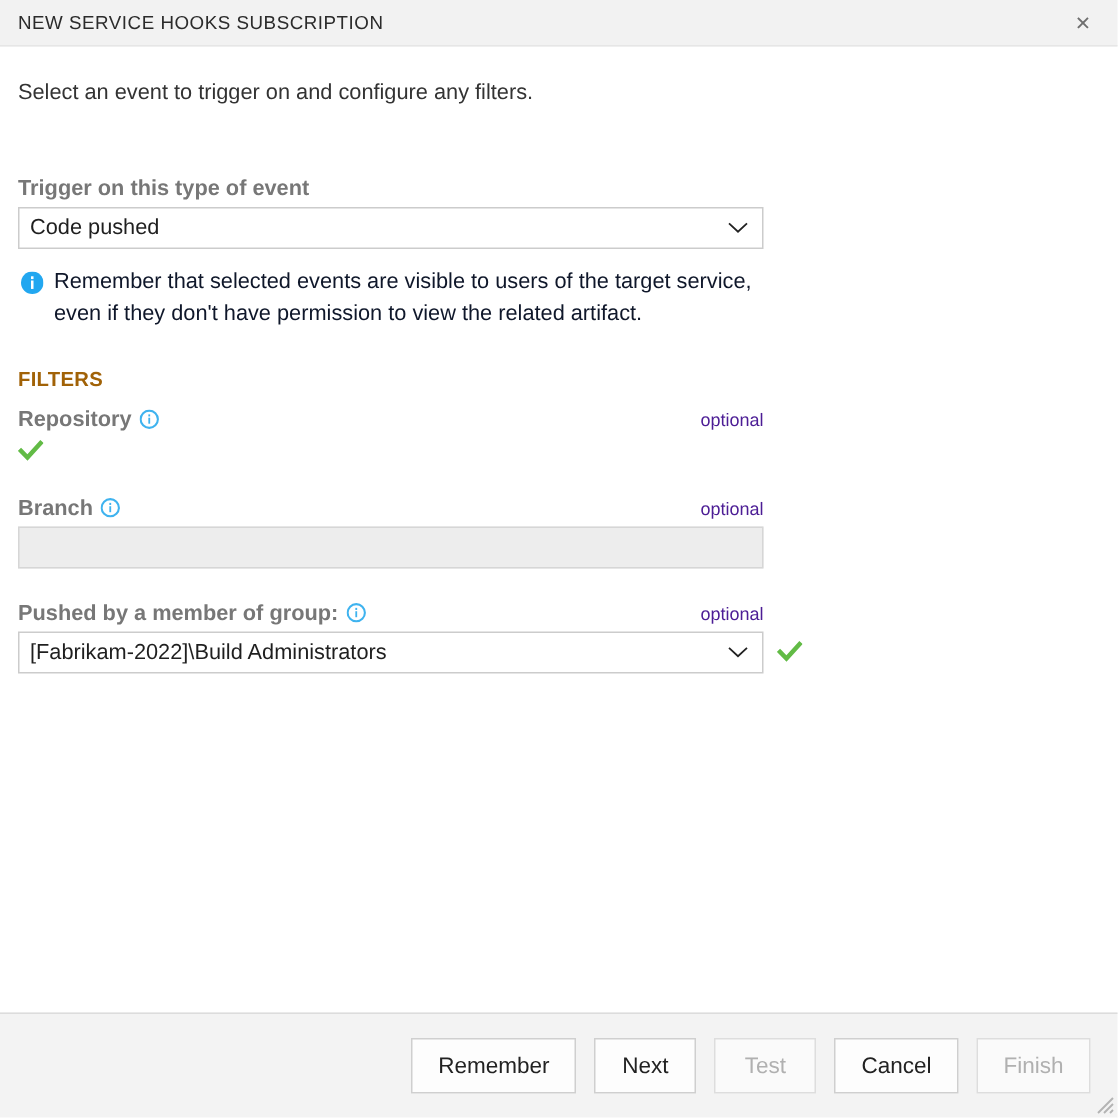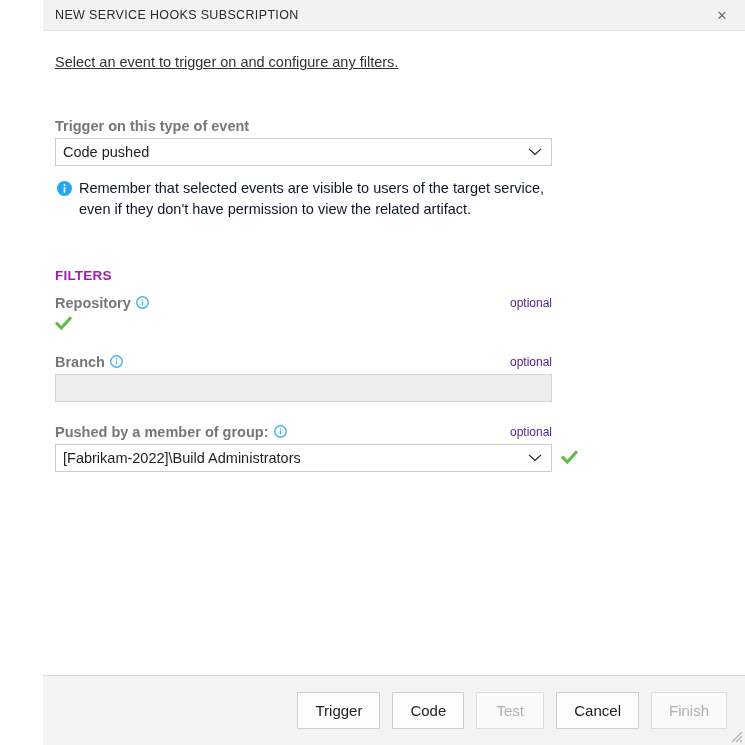--- a/index.html
+++ b/index.html
@@ -15,21 +15,20 @@
     overflow: hidden;
   }
   .dialog {
     position: relative;
     width: 745px;
     height: 745px;
     background: #ffffff;
     display: flex;
     flex-direction: column;
     box-sizing: border-box;
-    padding-left: 43px;
   }
 
   
   .titlebar {
     height: 31px;
     min-height: 31px;
     background: #f2f2f2;
     border-bottom: 1px solid #e6e6e6;
     display: flex;
     align-items: center;
@@ -71,21 +70,20 @@
     color: #1076b8;
     line-height: 1.05;
     margin: 0 0 8px 0;
     letter-spacing: -0.2px;
   }
   .page-subtitle {
     font-size: 14.5px;
     color: #333333;
     margin: 0 0 46px 0;
     line-height: 1.3;
-    text-decoration: underline;
   }
 
   
   .field-block { margin-bottom: 6px; }
   .field-label-row {
     display: flex;
     align-items: center;
     justify-content: space-between;
     width: 497px;
     margin-bottom: 4px;
@@ -175,23 +173,23 @@
   .notice-text {
     font-size: 14.5px;
     color: #0f172a;
     line-height: 1.48;
   }
 
   
   .filters-heading {
     font-size: 13.5px;
     font-weight: bold;
-    color: #a21caf;
+    color: #a16207;
     letter-spacing: 0.2px;
-    margin: 47px 0 12px 0;
+    margin: 24px 0 12px 0;
   }
 
   .spacer-20 { height: 16px; }
 
   
   .footer {
     height: 70px;
     min-height: 70px;
     background: #f3f3f3;
     border-top: 1px solid #dcdcdc;
@@ -352,22 +350,22 @@
           <svg viewBox="0 0 17 17" width="17" height="17">
             <path d="M2 8.6 L6.3 13 L15 3.4" fill="none" stroke="#62bb46" stroke-width="3" stroke-linecap="square" stroke-linejoin="miter"></path>
           </svg>
         </span>
       </div>
     </div>
 
   </div>
 
   <div class="footer">
-    <button class="btn">Trigger</button>
-    <button class="btn">Code</button>
+    <button class="btn">Remember</button>
+    <button class="btn">Next</button>
     <button class="btn disabled">Test</button>
     <button class="btn">Cancel</button>
     <button class="btn disabled">Finish</button>
 
     <span class="resize-grip">
       <svg viewBox="0 0 14 14" width="14" height="14">
         <g stroke="#b4b4b4" stroke-width="1.3">
           <line x1="13" y1="3" x2="3" y2="13"></line>
           <line x1="13" y1="7" x2="7" y2="13"></line>
           <line x1="13" y1="11" x2="11" y2="13"></line>

